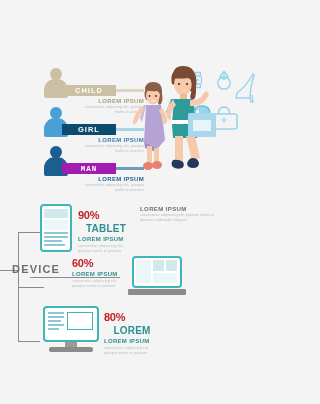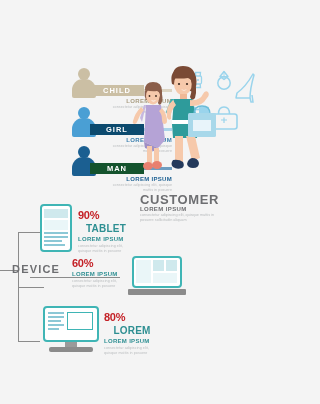--- a/index.html
+++ b/index.html
@@ -3,21 +3,21 @@
 <meta charset="utf-8">
 <style>
   html,body{margin:0;padding:0;}
   body{
     width:260px;height:404px;
     background:#f4f4f4;
     font-family:"Liberation Sans", sans-serif;
     overflow:hidden;
     position:relative;
   }
-  .stage{position:absolute;inset:0;padding-left:28px;}
+  .stage{position:absolute;inset:0;}
 
   
   .pct{font-weight:bold;font-size:11px;letter-spacing:-0.3px;line-height:11px;}
   .devname{font-weight:bold;font-size:10px;letter-spacing:0.2px;line-height:11px;text-align:center;}
   .lorem{font-weight:bold;font-size:6px;letter-spacing:0.3px;line-height:7px;color:#2e8f92;}
   .body-txt{font-size:3.6px;line-height:5px;color:#b9bcbe;width:56px;letter-spacing:0.1px;}
 
   
   .person-row{position:absolute;}
   .silhouette{position:absolute;width:24px;height:30px;}
@@ -85,21 +85,21 @@
       <div class="lorem" style="color:#3a7fae;">LOREM IPSUM</div>
       <div class="body-txt" style="width:68px;margin-left:auto;">consectetur adipiscing elit, quisque mattis in posuere</div>
     </div>
   </div>
 
   <div class="person-row">
     <div class="silhouette" style="left:44px;top:146px;">
       <div class="sil-head" style="background:#1b5f91;"></div>
       <div class="sil-body" style="background:#1b5f91;"></div>
     </div>
-    <div class="bar" style="left:62px;top:163px;width:54px;background:#14532d;">
+    <div class="bar" style="left:62px;top:163px;width:54px;background:#a21caf;font-family:Liberation Mono, monospace;">
       <span>MAN</span>
     </div>
     <div class="bar-tail" style="left:116px;top:167px;width:28px;background:#6f9dc0;"></div>
     <div class="row-sub" style="left:76px;top:176px;width:68px;">
       <div class="lorem" style="color:#1b5f91;">LOREM IPSUM</div>
       <div class="body-txt" style="width:68px;margin-left:auto;">consectetur adipiscing elit, quisque mattis in posuere</div>
     </div>
   </div>
 
   <svg class="shopicon" style="left:190px;top:70px;" width="16" height="20" viewBox="0 0 16 20">
@@ -172,21 +172,20 @@
       <path d="M58 74 L67 74 L72 96 L64 99 z" fill="#f6c9ab"></path>
       <path d="M45 98 q-3 4 0 7 q4 3 9 1 q3 -2 1 -6 q-4 -3 -10 -2z" fill="#23395b"></path>
       <path d="M64 96 q6 0 7 5 q0 5 -6 5 q-5 0 -6 -4 q1 -5 5 -6z" fill="#23395b"></path>
 
       <path d="M66 52 q0 -8 8 -8 q8 0 8 8" fill="none" stroke="#6bbcd8" stroke-width="1.4"></path>
       <rect x="60" y="51" width="28" height="24" rx="1.5" fill="#a8d8ea"></rect>
       <rect x="65" y="58" width="18" height="11" fill="#e8f4fa"></rect>
     </g>
   </svg>
 
-  <div class="cust-title" style="left:140px;top:192px;">CUSTOMER</div>
   <div class="cust-sub" style="left:140px;top:206px;">LOREM IPSUM</div>
   <div class="cust-body" style="left:140px;top:213px;">consectetur adipiscing elit, quisque mattis in posuere sollicitudin aliquam</div>
 
   <div class="tree-line" style="left:18px;top:232px;width:1px;height:110px;"></div>
   <div class="tree-line" style="left:18px;top:232px;width:38px;height:1px;"></div>
   <div class="tree-line" style="left:0px;top:270px;width:18px;height:1px;"></div>
   <div class="tree-line" style="left:18px;top:287px;width:26px;height:1px;"></div>
   <div class="tree-line" style="left:18px;top:341px;width:22px;height:1px;"></div>
   <div class="tree-line" style="left:30px;top:277px;width:90px;height:1px;background:#8b8b8b;"></div>
 

